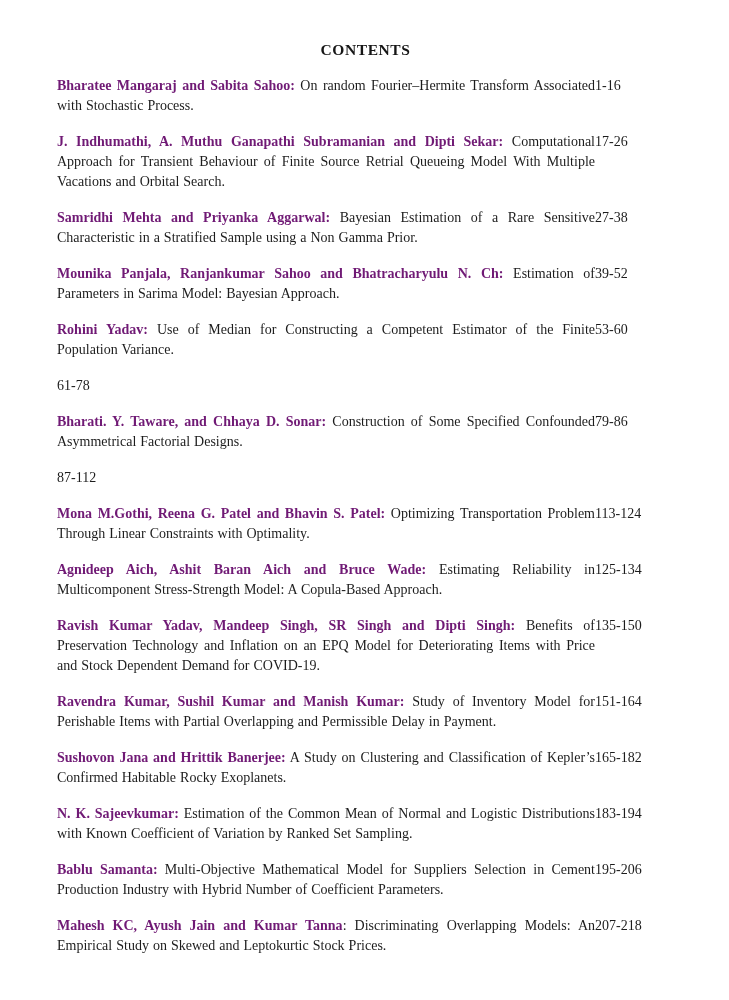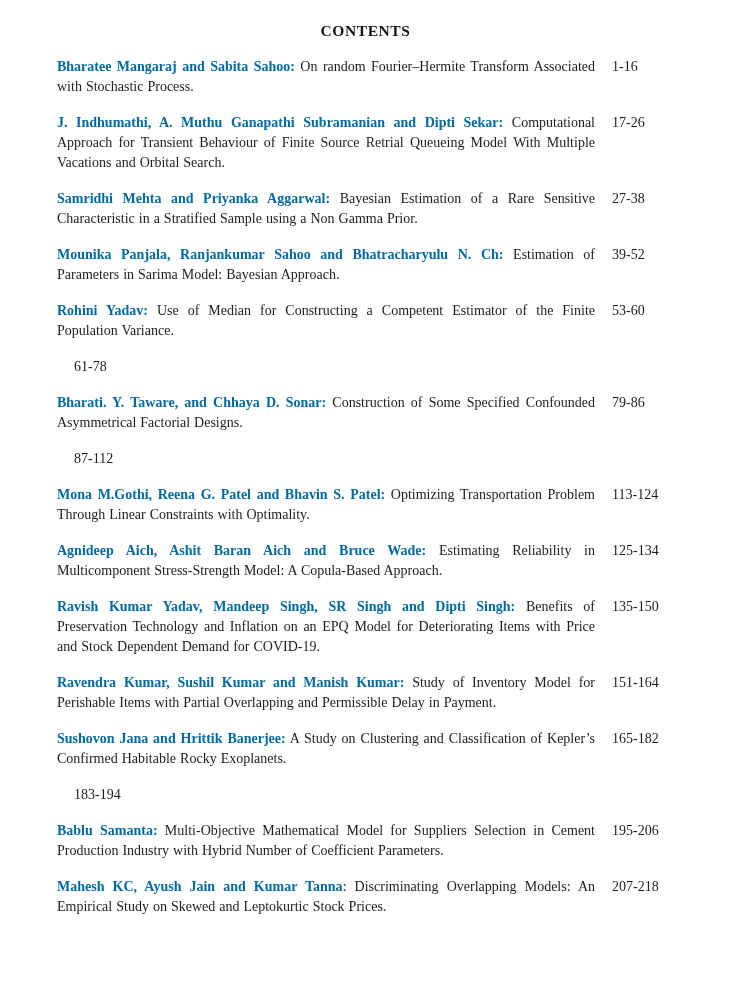--- a/index.html
+++ b/index.html
@@ -18,41 +18,41 @@
     background: #ffffff;
   }
   .heading {
     text-align: center;
     font-weight: bold;
     font-size: 15.5px;
     line-height: 18px;
     letter-spacing: 0.6px;
     margin-bottom: 17px;
     color: #161616;
+    margin-top: 19px;
   }
   .toc-list { width: 100%; }
   .entry {
     display: flex;
     flex-direction: row;
     align-items: flex-start;
     margin-bottom: 16px;
   }
   .entry-text {
     width: 538px;
     flex: 0 0 538px;
     font-size: 14px;
     line-height: 20px;
     text-align: justify;
     text-justify: inter-word;
     word-spacing: 0.5px;
   }
-  .entry-text b { font-weight: bold; color: #0369a1; }
+  .entry-text b { font-weight: bold; color: #701a75; }
   .entry-pages {
     flex: 0 0 auto;
-    padding-left: 17px;
     font-size: 14px;
     line-height: 20px;
     white-space: nowrap;
   }
 </style>
 </head>
 <body>
 
 <div class="page">
   <div class="heading">CONTENTS</div>
@@ -101,20 +101,21 @@
       </div>
       <div class="entry">
         <div class="entry-text"><b>Ravendra Kumar, Sushil Kumar and Manish Kumar:</b><span> Study of Inventory Model for Perishable Items with Partial Overlapping and Permissible Delay in Payment.</span></div>
         <div class="entry-pages">151-164</div>
       </div>
       <div class="entry">
         <div class="entry-text"><b>Sushovon Jana and Hrittik Banerjee:</b><span> A Study on Clustering and Classification of Kepler’s Confirmed Habitable Rocky Exoplanets.</span></div>
         <div class="entry-pages">165-182</div>
       </div>
       <div class="entry">
+        <div class="entry-text"><b>N. K. Sajeevkumar:</b><span> Estimation of the Common Mean of Normal and Logistic Distributions with Known Coefficient of Variation by Ranked Set Sampling.</span></div>
         <div class="entry-pages">183-194</div>
       </div>
       <div class="entry">
         <div class="entry-text"><b>Bablu Samanta:</b><span> Multi-Objective Mathematical Model for Suppliers Selection in Cement Production Industry with Hybrid Number of Coefficient Parameters.</span></div>
         <div class="entry-pages">195-206</div>
       </div>
       <div class="entry">
         <div class="entry-text"><b>Mahesh KC, Ayush Jain and Kumar Tanna</b><span>: Discriminating Overlapping Models: An Empirical Study on Skewed and Leptokurtic Stock Prices.</span></div>
         <div class="entry-pages">207-218</div>
       </div>

